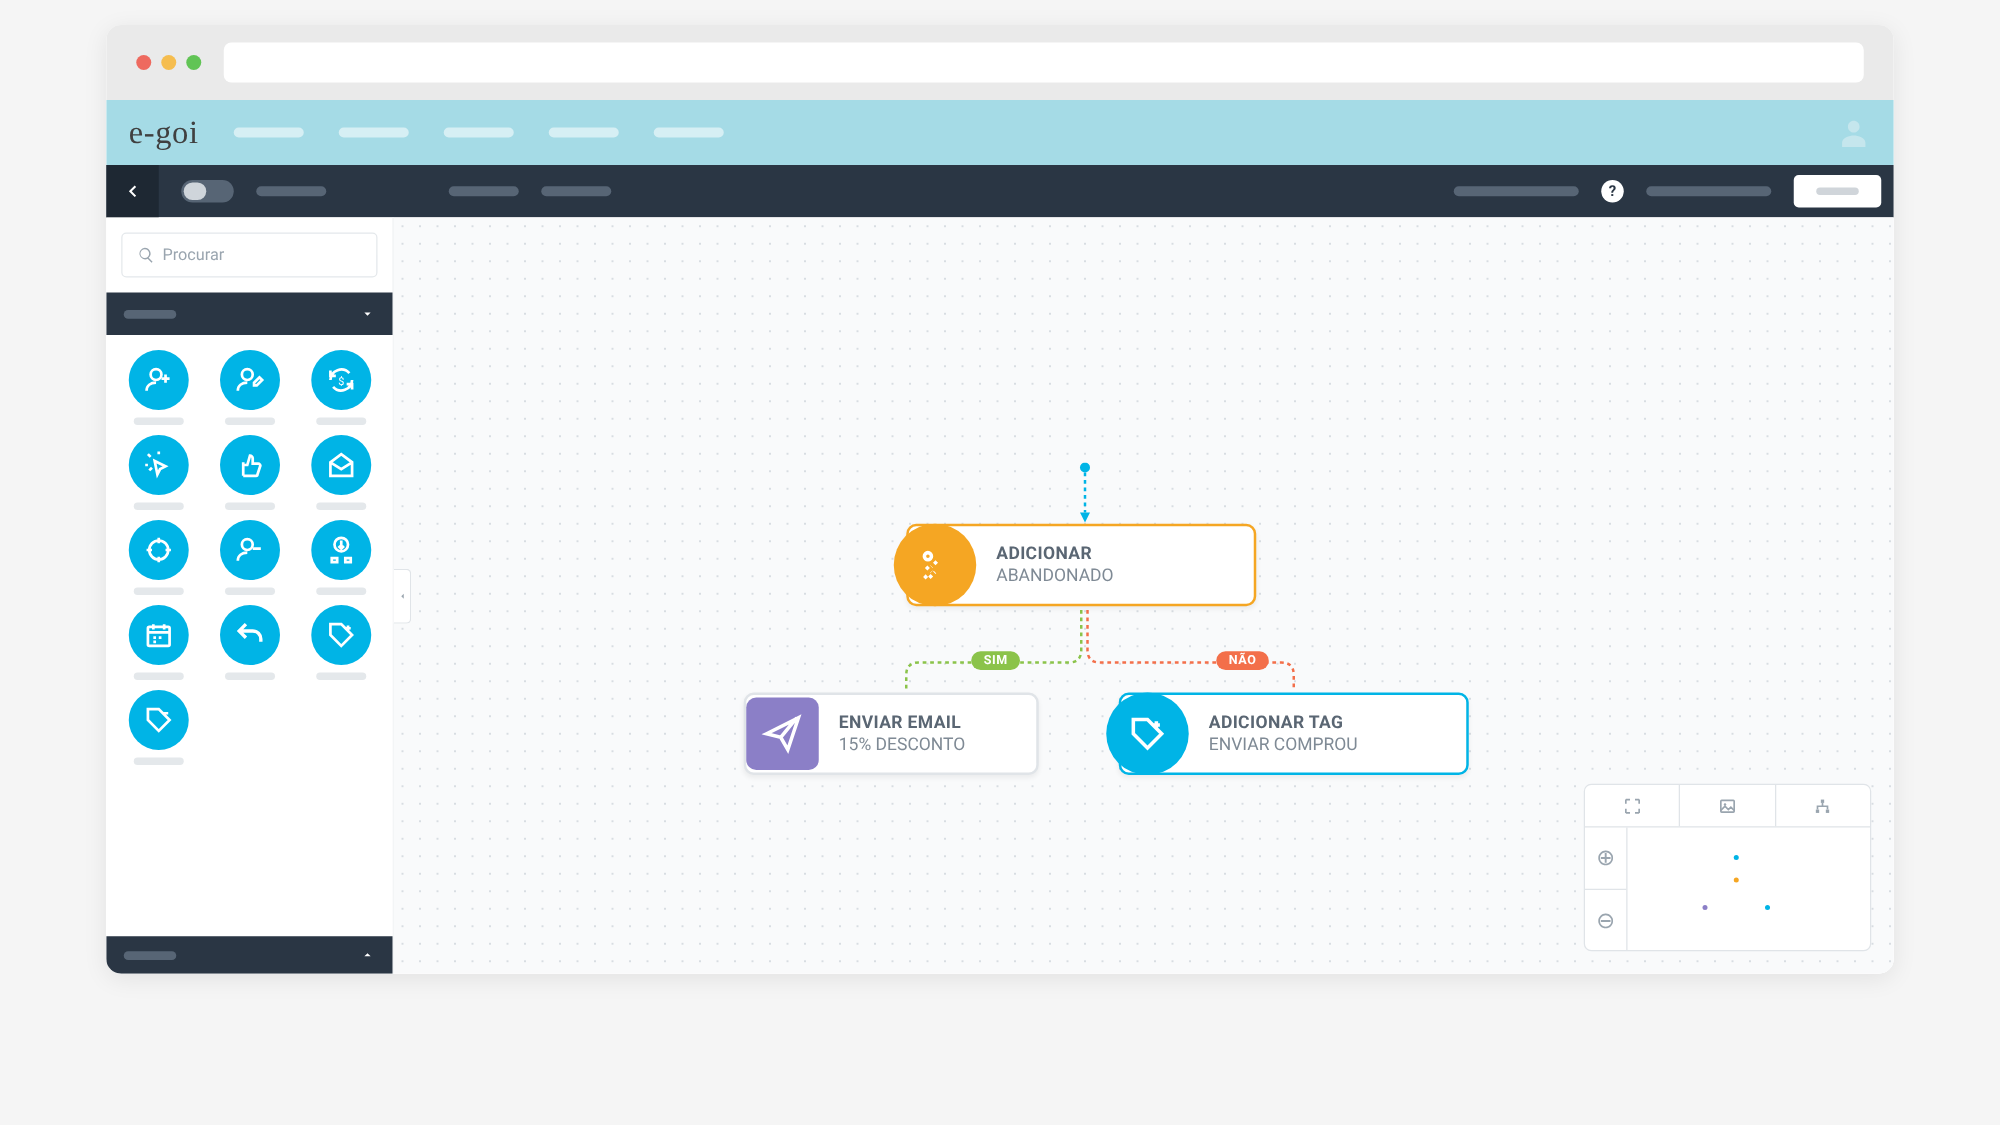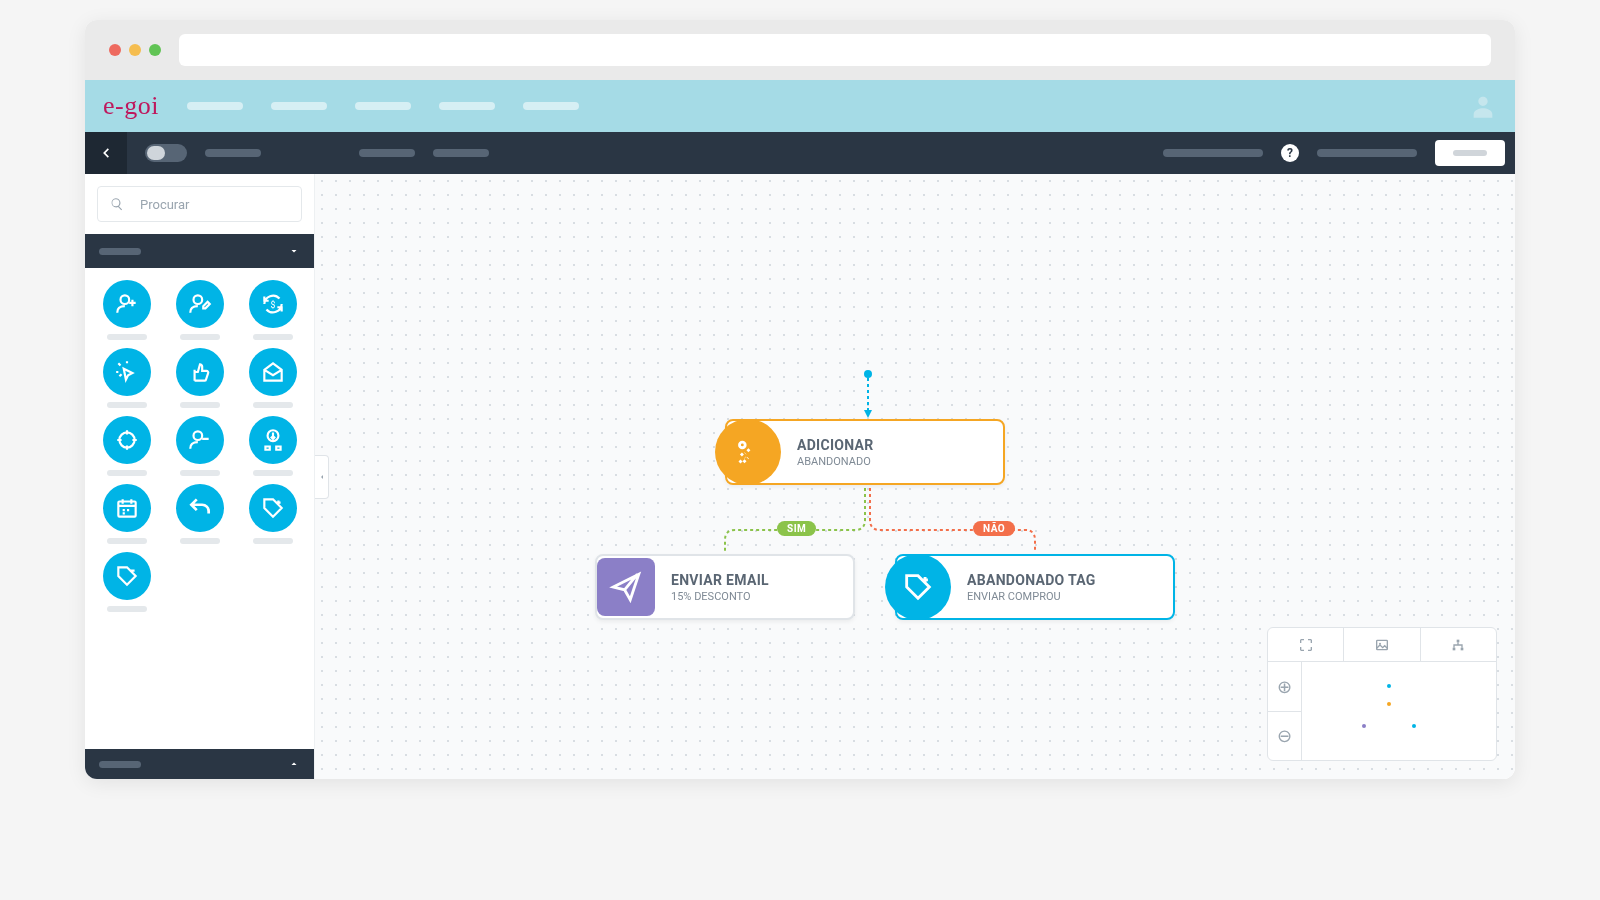--- a/index.html
+++ b/index.html
@@ -4,36 +4,36 @@
 <style>
 *{box-sizing:border-box;margin:0;padding:0;font-family:-apple-system,BlinkMacSystemFont,"Segoe UI",Roboto,sans-serif}
 body{background:#f5f5f5;display:flex;justify-content:center;align-items:flex-start;padding:20px;min-height:100vh}
 .window{width:1430px;background:#fff;border-radius:12px;overflow:hidden;box-shadow:0 4px 20px rgba(0,0,0,.08)}
 .chrome{background:#eaeaea;padding:14px 24px;display:flex;align-items:center;gap:18px}
 .dots{display:flex;gap:8px}
 .dot{width:12px;height:12px;border-radius:50%}
 .dr{background:#ee6a5f}.dy{background:#f5bd4f}.dg{background:#61c455}
 .url{flex:1;height:32px;background:#fff;border-radius:6px}
 .topnav{background:#a5dbe6;height:52px;display:flex;align-items:center;padding:0 18px;gap:28px}
-.logo{color:#be185d;font-size:26px;font-weight:400;letter-spacing:.5px;font-family:Georgia,serif}
+.logo{color:#404040;font-size:26px;font-weight:400;letter-spacing:.5px;font-family:Georgia,serif}
 .navpill{height:8px;border-radius:4px;background:rgba(255,255,255,.55)}
 .avatar{width:28px;height:32px;margin-left:auto}
 .avatar svg{width:100%;height:100%;fill:#c5e6ed}
 .sub{background:#2a3644;height:42px;display:flex;align-items:center;padding:0 10px 0 0;gap:18px}
 .back{width:42px;height:42px;background:#1e2833;display:flex;align-items:center;justify-content:center;cursor:pointer}
 .back svg{fill:#fff;width:14px;height:14px}
 .toggle{width:42px;height:18px;background:#576575;border-radius:10px;position:relative}
 .toggle::after{content:"";position:absolute;left:2px;top:2px;width:18px;height:14px;background:#cfd5db;border-radius:8px}
 .subpill{height:8px;border-radius:4px;background:#576575}
 .help{width:18px;height:18px;border-radius:50%;background:#fff;color:#2a3644;font-size:12px;font-weight:700;display:flex;align-items:center;justify-content:center}
 .btn{width:70px;height:26px;background:#fff;border-radius:4px;display:flex;align-items:center;justify-content:center}
 .btn span{width:34px;height:6px;background:#d0d5da;border-radius:3px}
 .body{display:flex;height:605px;background:#fff}
 .side{width:230px;background:#fff;display:flex;flex-direction:column;border-right:1px solid #edf0f2}
-.srch{margin:12px;height:36px;border:1px solid #e4e8eb;border-radius:4px;display:flex;align-items:center;padding:0 12px;gap:16px;color:#9aa5af}
+.srch{margin:12px;height:36px;border:1px solid #e4e8eb;border-radius:4px;display:flex;align-items:center;padding:0 12px;gap:6px;color:#9aa5af}
 .srch svg{width:14px;height:14px;fill:#9aa5af}
 .srch span{font-size:13px}
 .coll{background:#2a3644;height:34px;display:flex;align-items:center;justify-content:space-between;padding:0 14px}
 .coll span{width:42px;height:7px;background:#576575;border-radius:4px}
 .coll svg{width:12px;height:12px;fill:#fff}
 .grid{flex:1;padding:4px 8px;overflow:auto;background:#fff}
 .row{display:flex;gap:6px;margin:8px 0}
 .cell{flex:1;display:flex;flex-direction:column;align-items:center;gap:6px}
 .circ{width:48px;height:48px;border-radius:50%;background:#00b4e6;display:flex;align-items:center;justify-content:center;cursor:pointer}
 .circ svg{width:26px;height:26px;fill:none;stroke:#fff;stroke-width:2}
@@ -42,26 +42,26 @@
 .foot span{width:42px;height:7px;background:#576575;border-radius:4px}
 .foot svg{width:12px;height:12px;fill:#fff}
 .canvas{flex:1;position:relative;background-image:radial-gradient(#d8dde2 1px,transparent 1px);background-size:14px 14px;background-color:#f9fafb}
 .handle{position:absolute;left:0;top:50%;transform:translateY(-50%);width:14px;height:44px;background:#fff;border:1px solid #e0e4e8;border-left:none;border-radius:0 4px 4px 0;display:flex;align-items:center;justify-content:center;cursor:pointer}
 .handle svg{width:8px;height:8px;fill:#9aa5af}
 .node{position:absolute;display:flex;align-items:center;background:#fff;border-radius:8px;height:66px;box-shadow:0 2px 4px rgba(0,0,0,.06)}
 .nic{width:66px;height:66px;border-radius:50%;display:flex;align-items:center;justify-content:center;margin-left:-12px;flex-shrink:0}
 .nic svg{width:34px;height:34px;fill:none;stroke:#fff;stroke-width:2}
 .ntx{padding:0 22px 0 16px}
 .nt1{font-size:14px;font-weight:700;color:#5a6673;letter-spacing:.3px}
-.nt2{font-size:11px;color:#7f8a95;margin-top:2px}
+.nt2{font-size:14px;color:#7f8a95;margin-top:2px}
 .n1{border:2px solid #00b4e6;left:410px;top:130px;width:280px}
 .n1 .nic{background:#00b4e6}
 .n2{border:2px solid #f5a623;left:410px;top:245px;width:280px}
 .n2 .nic{background:#f5a623}
-.n3{border:2px solid #e0e4e8;left:280px;top:380px;width:260px}
+.n3{border:2px solid #e0e4e8;left:280px;top:380px;width:236px}
 .n3 .nic{background:#8b7fc7;border-radius:8px;width:58px;height:58px;margin-left:0}
 .n4{border:2px solid #00b4e6;left:580px;top:380px;width:280px}
 .n4 .nic{background:#00b4e6}
 .conn{position:absolute;pointer-events:none}
 .tag{position:absolute;font-size:10px;font-weight:700;color:#fff;padding:2px 10px;border-radius:10px;letter-spacing:.5px}
 .mm{position:absolute;right:18px;bottom:18px;width:230px;background:#fff;border:1px solid #e0e4e8;border-radius:6px}
 .mmh{height:34px;border-bottom:1px solid #e0e4e8;display:flex}
 .mmh div{flex:1;display:flex;align-items:center;justify-content:center;border-right:1px solid #e0e4e8;cursor:pointer}
 .mmh div:last-child{border-right:none}
 .mmh svg{width:16px;height:16px;fill:#9aa5af}
@@ -313,21 +313,21 @@
           </div>
       </div>
 
       <div class="node n4">
         <div class="nic">
             <svg viewBox="0 0 24 24">
               <path d="M4 4h8l8 8-8 8-8-8zM8 8h.01M17 5v4M15 7h4"></path>
             </svg>
           </div>
         <div class="ntx">
-            <div class="nt1">ABANDONADO TAG</div>
+            <div class="nt1">ADICIONAR TAG</div>
             <div class="nt2">ENVIAR COMPROU</div>
           </div>
       </div>
 
       <div class="mm">
         <div class="mmh">
           <div>
               <svg viewBox="0 0 24 24">
                 <path d="M4 4h5M4 4v5M20 4h-5M20 4v5M4 20h5M4 20v-5M20 20h-5M20 20v-5" stroke="#9aa5af" stroke-width="2" fill="none"></path>
               </svg>

